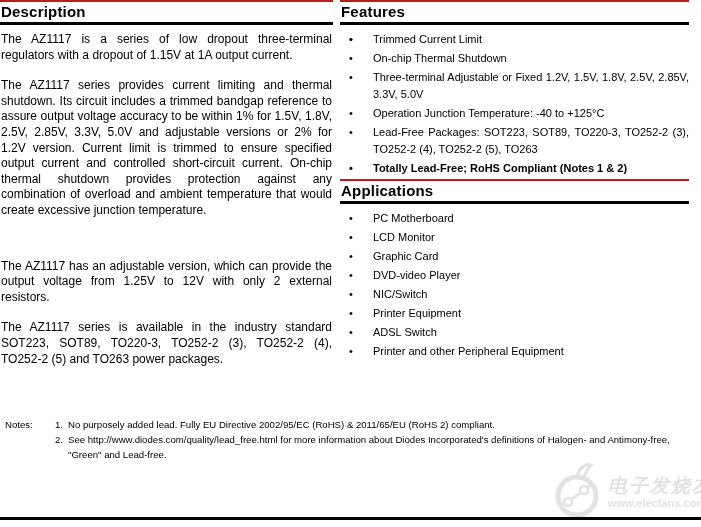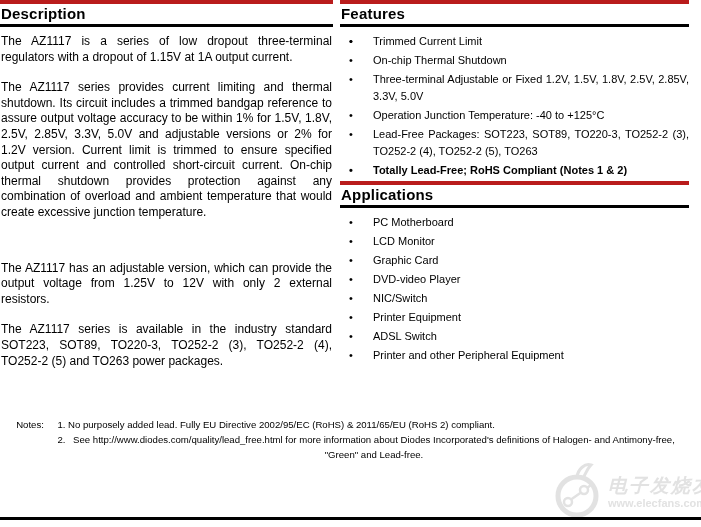--- a/index.html
+++ b/index.html
@@ -8,21 +8,21 @@
     position: relative;
     background: #ffffff;
     color: #000000;
     font-family: "Liberation Sans", sans-serif;
     overflow: hidden;
   }
   .col-left  { position: absolute; left: 0;  top: 0; width: 333px; }
   .col-right { position: absolute; left: 340px; top: 0; width: 349px; }
 
   .section-heading {
-    border-top: 4px solid #b91c1c;
+    border-top: 2px solid #b91c1c;
     border-bottom: 3px solid #000;
     font-weight: bold;
     font-size: 15px;
     line-height: 17px;
     padding: 1px 0 2px 1px;
     letter-spacing: 0.2px;
   }
 
   .body-copy { padding: 7px 1px 0 1px; }
   .body-copy p {
@@ -55,21 +55,20 @@
 
   .applications-heading { margin-top: 1px; }
 
   .notes {
     position: absolute;
     left: 5px;
     top: 417px;
     width: 692px;
     font-size: 9.6px;
     line-height: 15px;
-    text-align: center;
   }
   .notes-wrap { display: flex; }
   .notes-label { width: 50px; flex: none; }
   .note-row { display: flex; }
   .note-num { width: 13px; flex: none; }
   .note-text { max-width: 612px; }
 
   .bottom-rule {
     position: absolute;
     left: 0;

